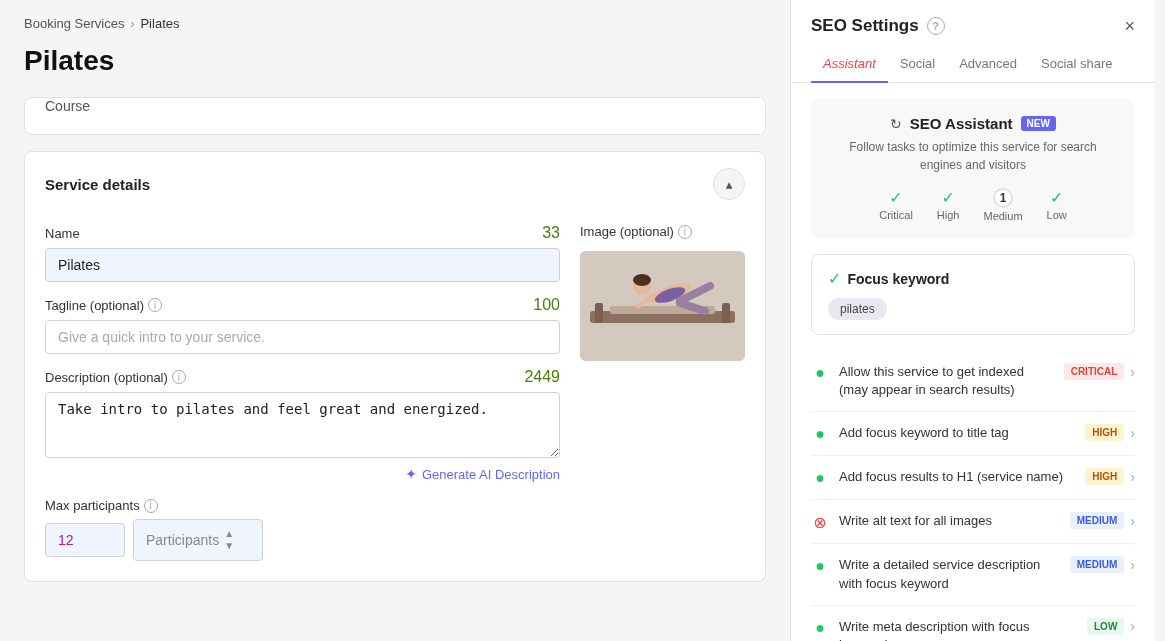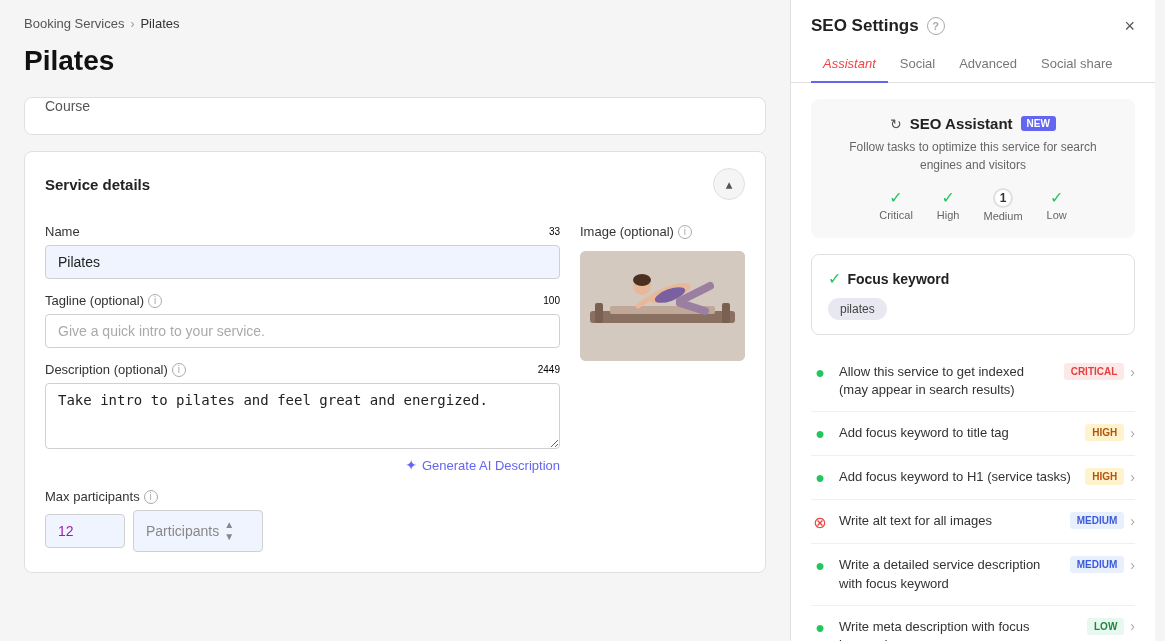--- a/index.html
+++ b/index.html
@@ -23,21 +23,21 @@
 
     .card-body { padding: 0 20px 20px; }
 
     .service-type-value { font-size: 14px; color: #555; }
 
     
     .form-row { display: flex; gap: 20px; margin-top: 8px; }
     .form-group { display: flex; flex-direction: column; flex: 1; }
     .form-group-label { display: flex; justify-content: space-between; align-items: center; margin-bottom: 6px; }
     .label-text { font-size: 13px; color: #333; font-weight: 500; display: flex; align-items: center; gap: 4px; }
-    .char-count { font-size: 10px; color: #000000; }
+    .char-count { font-size: 16px; color: #4d7c0f; }
     .form-input { border: 1px solid #d0d0d0; border-radius: 4px; padding: 8px 12px; font-size: 14px; color: #222; background: #f0f4ff; outline: none; width: 100%; }
     .form-input::placeholder { color: #aaa; }
     .form-textarea { border: 1px solid #d0d0d0; border-radius: 4px; padding: 8px 12px; font-size: 14px; color: #222; background: #fff; outline: none; width: 100%; resize: vertical; min-height: 60px; }
 
     .generate-ai-btn { display: flex; align-items: center; gap: 5px; color: #6366f1; font-size: 13px; cursor: pointer; margin-top: 8px; justify-content: flex-end; background: none; border: none; }
     .generate-ai-icon { font-size: 14px; }
 
     .image-section { display: flex; flex-direction: column; }
     .image-label { font-size: 13px; color: #333; font-weight: 500; display: flex; align-items: center; gap: 4px; margin-bottom: 6px; text-align: center; }
     .image-preview { width: 165px; height: 110px; border-radius: 6px; overflow: hidden; background: #ccc; }
@@ -302,21 +302,21 @@
           <span class="task-badge high">HIGH</span>
           <span class="task-chevron">›</span>
         </div>
       </div>
 
       <div class="task-item">
         <div class="task-status-icon">
           <span class="task-green-check">●</span>
         </div>
         <div class="task-info">
-          <span class="task-text">Add focus keyword to H1 (service tasks)</span>
+          <span class="task-text">Add focus results to H1 (service name)</span>
         </div>
         <div class="task-right">
           <span class="task-badge high">HIGH</span>
           <span class="task-chevron">›</span>
         </div>
       </div>
 
       <div class="task-item">
         <div class="task-status-icon">
           <span class="task-red-exclaim">⊗</span>

